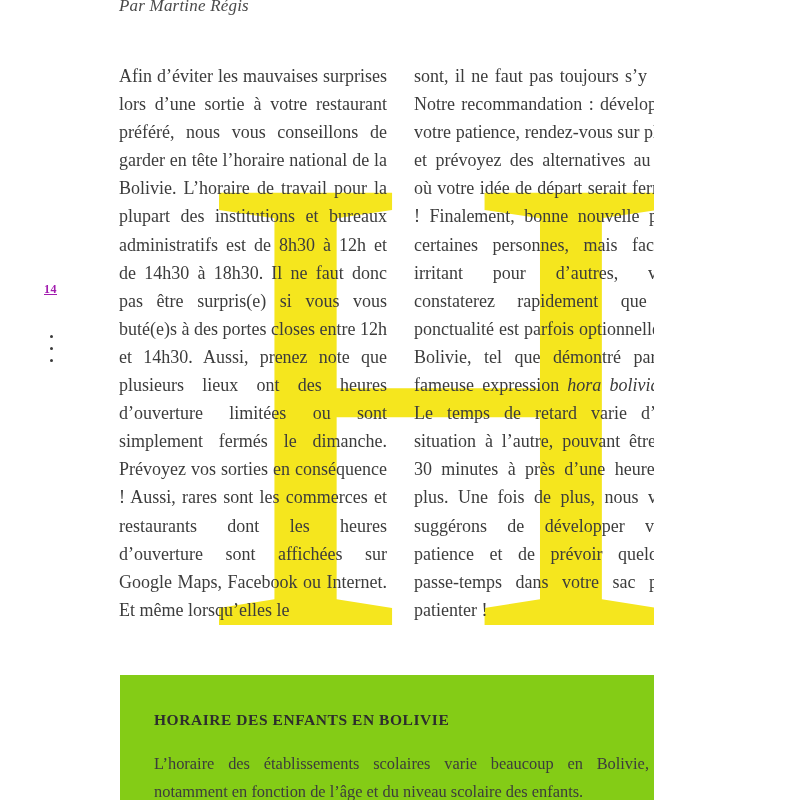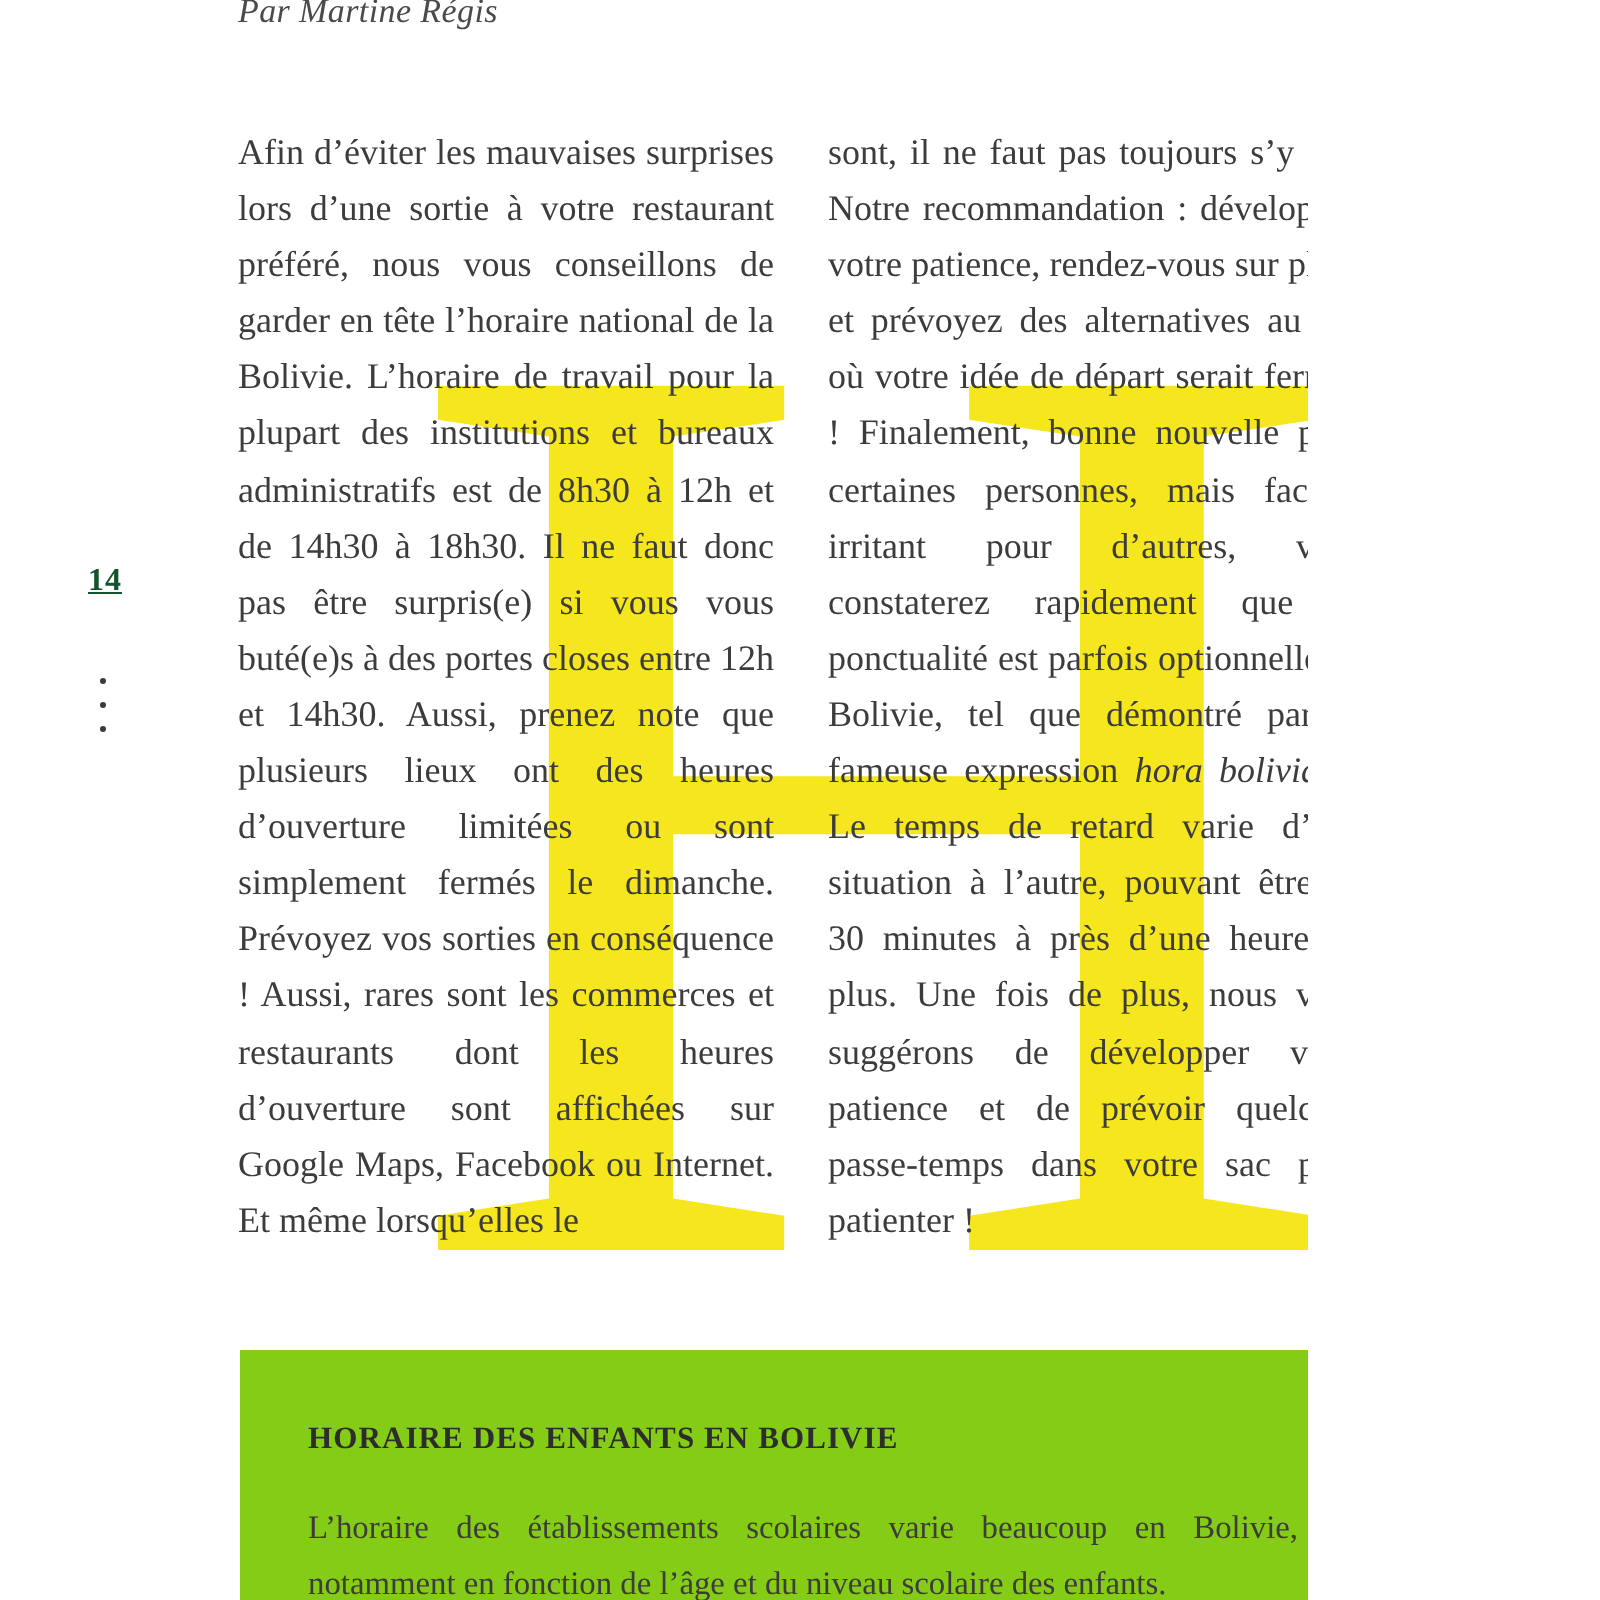--- a/index.html
+++ b/index.html
@@ -38,23 +38,23 @@
 
   
   .folio {
     position: absolute;
     left: 44px;
     top: 283px;
     width: 40px;
     text-align: left;
   }
   .folio-number {
-    font-size: 16px;
+    font-size: 12px;
     font-weight: 700;
-    color: #14532d;
+    color: #a21caf;
     line-height: 1;
     letter-spacing: 0.5px;
     text-decoration: underline;
   }
   .folio-dots {
     margin-top: 40px;
     margin-left: 6px;
     display: flex;
     flex-direction: column;
     gap: 9px;

